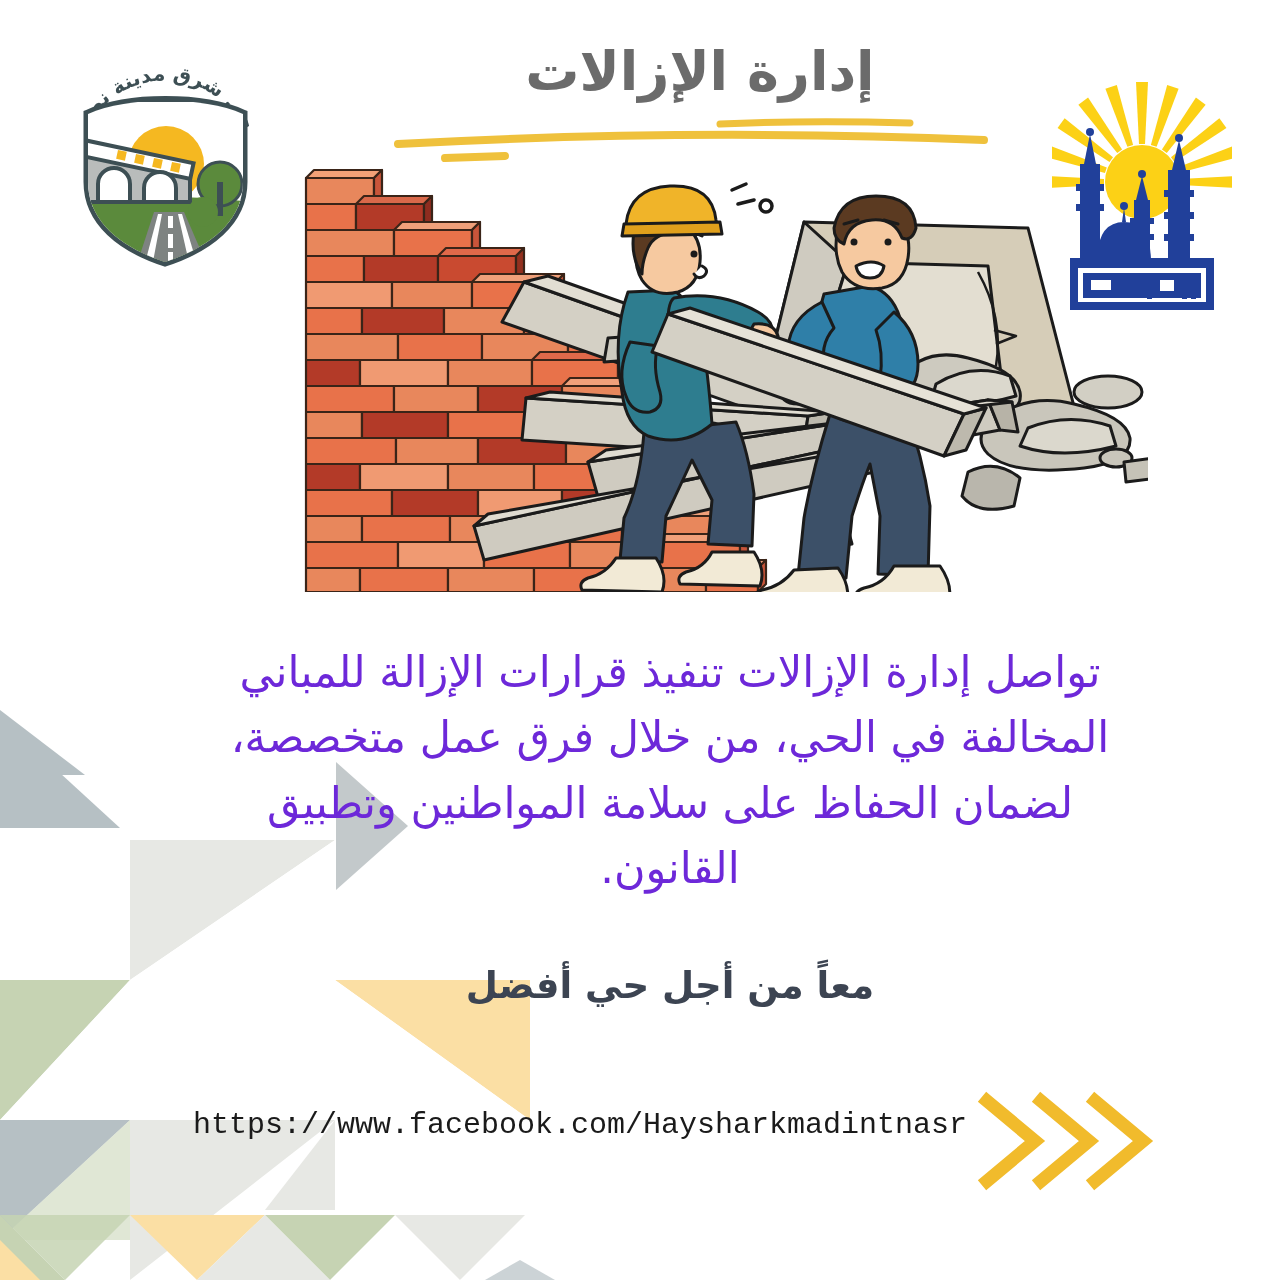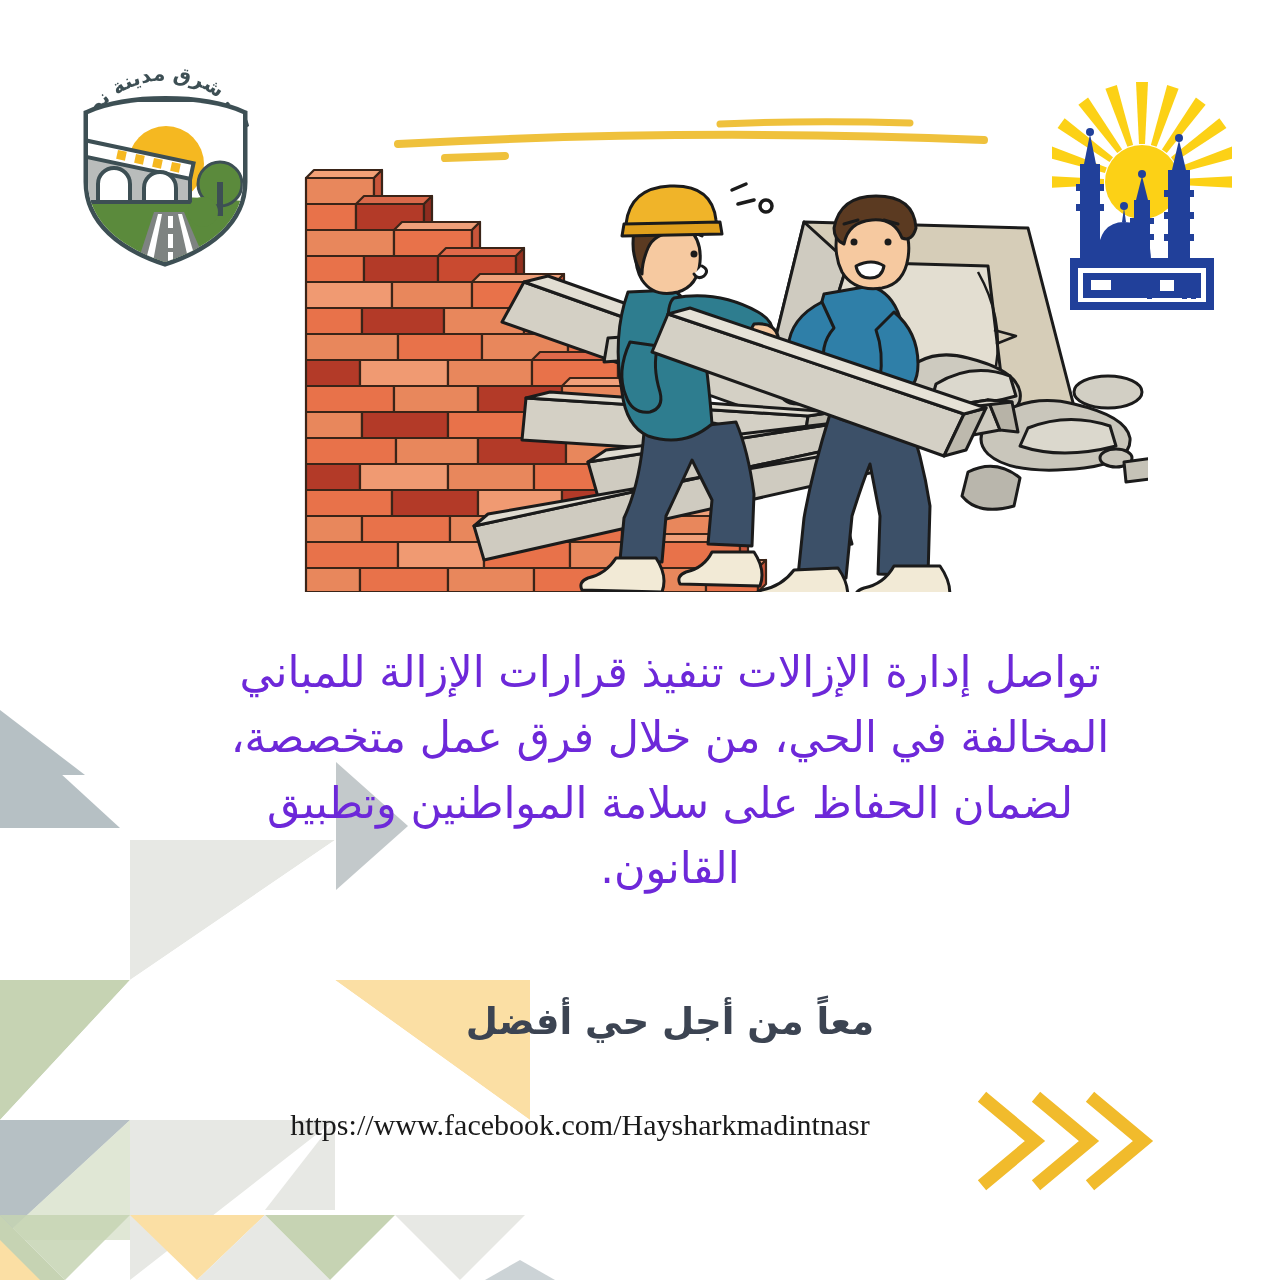--- a/index.html
+++ b/index.html
@@ -36,30 +36,30 @@
 
   
   .body-text{
     position:absolute;left:200px;top:640px;width:940px;
     direction:rtl;text-align:center;
     font-family:"DejaVu Sans","Liberation Sans",sans-serif;
     font-size:43px;line-height:1.52;color:#6d28d9;
     z-index:4;
   }
   .tagline{
-    position:absolute;left:240px;top:1000px;width:860px;
+    position:absolute;left:240px;top:964px;width:860px;
     direction:rtl;text-align:center;
     font-family:"DejaVu Sans","Liberation Sans",sans-serif;
     font-size:37px;font-weight:bold;color:#3c4452;
     z-index:4;
   }
   .url{
     position:absolute;left:150px;top:1108px;width:860px;
     text-align:center;direction:ltr;
-    font-family:Liberation Serif, serif;
+    font-family:Liberation Mono, monospace;
     font-size:30px;color:#1a1a1a;letter-spacing:0px;
     z-index:4;
   }
   .chevrons{position:absolute;left:975px;top:1085px;width:190px;height:110px;z-index:4;}
 </style>
 </head>
 <body>
 
 <div class="poster">
 
@@ -155,20 +155,23 @@
           <path d="M140,215 L124,162 L120,162 L132,215 Z" fill="#ffffff"></path>
           <g fill="#ffffff">
             <rect x="110" y="164" width="5" height="12"></rect>
             <rect x="110" y="182" width="5" height="14"></rect>
             <rect x="110" y="200" width="5" height="15"></rect>
           </g>
         </g>
       </g>
     </svg>
 
+    <div class="title-wrap">
+      <div class="title">إدارة الإزالات</div>
+    </div>
     <svg class="title-underline" viewBox="0 0 600 46">
       <path d="M8,26 Q300,10 594,22" stroke="#efc13c" stroke-width="8" fill="none" stroke-linecap="round"></path>
       <path d="M330,6 Q420,2 520,5" stroke="#efc13c" stroke-width="7" fill="none" stroke-linecap="round"></path>
       <path d="M55,40 L115,38" stroke="#efc13c" stroke-width="8" fill="none" stroke-linecap="round"></path>
     </svg>
 
     <svg class="logo-right" viewBox="0 0 180 250">
 
       <g fill="#fcd116">
         <g transform="translate(90,110)">

